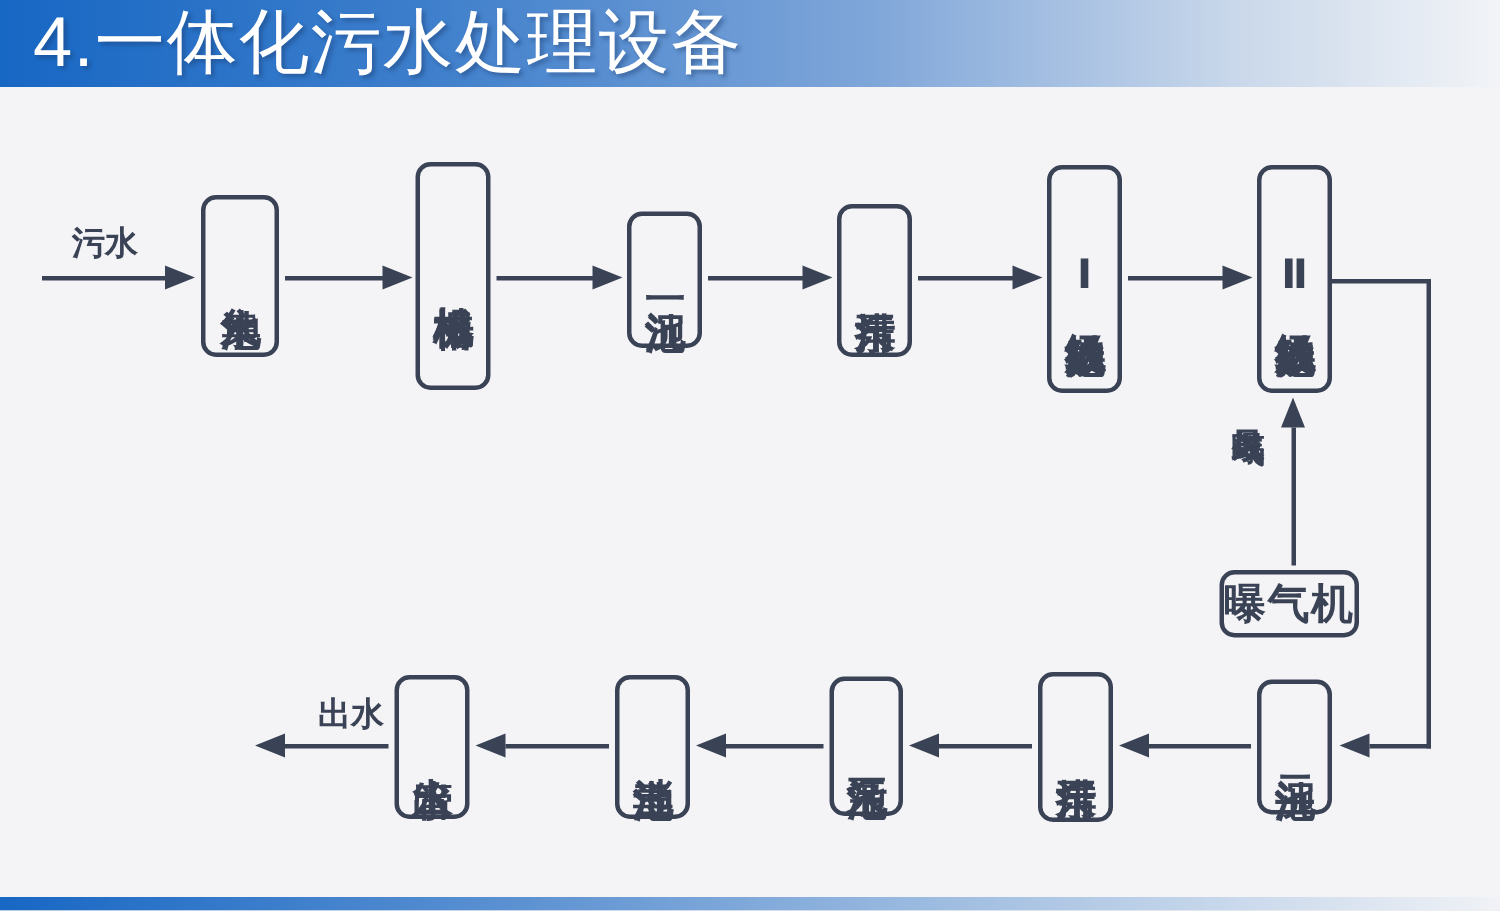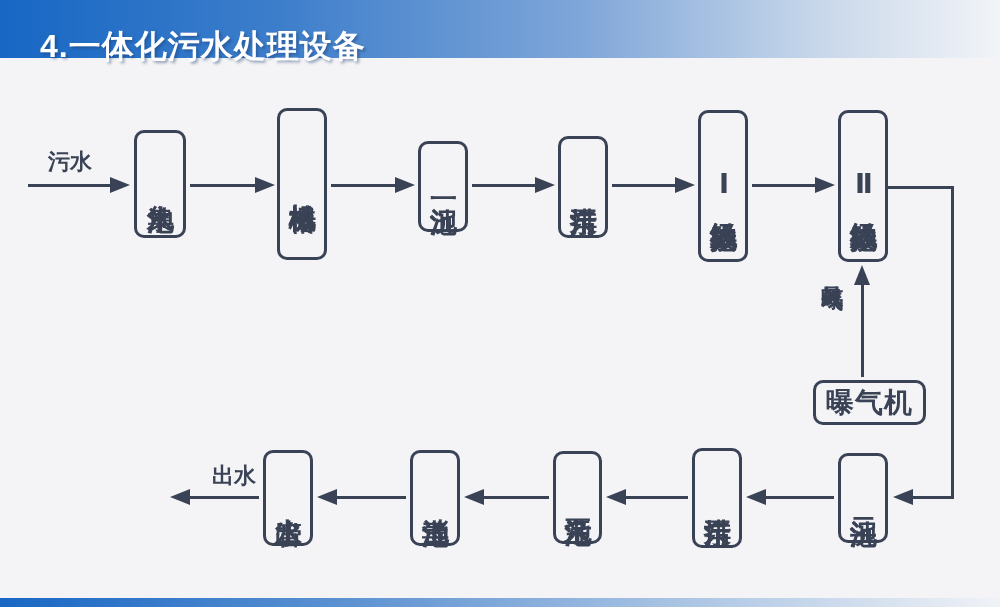--- a/index.html
+++ b/index.html
@@ -13,22 +13,22 @@
     position:relative;width:1000px;height:607px;
     background:var(--bg);overflow:hidden;
   }
 
   
   .title-bar{
     position:absolute;left:0;top:0;width:100%;height:58px;
     background:linear-gradient(to right,#1767c4 0%,#3d7ecb 28%,#7fa6d9 58%,#c8d7ea 82%,#f2f4f7 100%);
   }
   .title-bar h1{
-    margin:18px;padding:0 0 0 22px;line-height:56px;
-    font-size:32px;font-weight:bold;color:#ffffff;
+    margin:0;padding:0 0 0 22px;line-height:56px;
+    font-size:47px;font-weight:normal;color:#ffffff;
     text-shadow:2px 2px 3px rgba(25,55,105,.45);
     letter-spacing:1px;
   }
 
   
   .bottom-strip{
     position:absolute;left:0;bottom:0;width:100%;height:9px;
     background:linear-gradient(to right,#1767c4 0%,#5d92d2 35%,#aac4e3 68%,#f0f2f6 100%);
   }
 
@@ -43,21 +43,21 @@
     font-size:27px;line-height:1;letter-spacing:1px;font-weight:bold;color:var(--ink);
   }
   .htext{font-size:28px;font-weight:bold;color:var(--ink);letter-spacing:1px;}
 
   .n1{left:134px;top:130px;width:52px;height:108px;}   
   .n2{left:277px;top:108px;width:50px;height:152px;}   
   .n3{left:418px;top:141px;width:50px;height:91px;}    
   .n4{left:558px;top:136px;width:50px;height:102px;}   
   .n5{left:698px;top:110px;width:50px;height:152px;}   
   .n6{left:838px;top:110px;width:50px;height:152px;}   
-  .n7{left:813px;top:380px;width:113px;height:45px;}   
+  .n7{left:813px;top:380px;width:93px;height:45px;}   
   .n8{left:838px;top:453px;width:50px;height:90px;}    
   .n9{left:692px;top:448px;width:50px;height:100px;}   
   .n10{left:553px;top:451px;width:49px;height:93px;}   
   .n11{left:410px;top:450px;width:50px;height:96px;}   
   .n12{left:263px;top:450px;width:50px;height:96px;}   
 
   
   .sh{position:absolute;background:var(--ink);}
   .sh.h{height:3px;}
   .sh.v{width:3px;}

